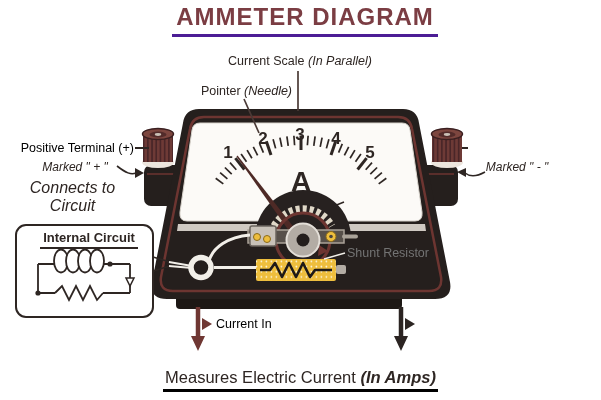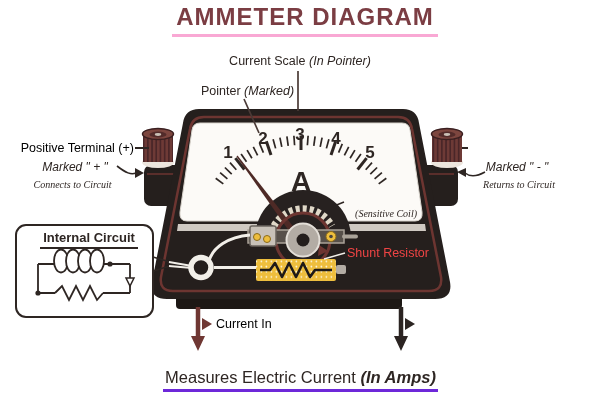--- a/index.html
+++ b/index.html
@@ -6,32 +6,32 @@
   .stage{position:relative;width:601px;height:400px;background:#ffffff;overflow:hidden;
          font-family:"Liberation Sans", sans-serif;color:#2e2623;}
   .stage svg{position:absolute;left:0;top:0;}
   .lbl{position:absolute;line-height:1.15;}
   .b{font-weight:normal;}
   .i{font-style:italic;}
   .bi{font-weight:bold;font-style:italic;}
   .center{text-align:center;}
   .right{text-align:right;}
   .maroon{color:#000000;}
-  .white{color:#ef4444;}
+  .white{color:#737373;}
   .title{left:140px;top:3px;width:330px;text-align:center;}
   .title .inner{display:inline-block;font-weight:bold;font-size:24px;letter-spacing:1px;
-                color:#7b3d43;border-bottom:3px solid #f9a8d4;padding:0 4px 3px 4px;}
+                color:#7b3d43;border-bottom:3px solid #4c1d95;padding:0 4px 3px 4px;}
   .footer{left:0;top:368px;width:601px;text-align:center;}
-  .footer .inner{display:inline-block;font-size:16.5px;border-bottom:3px solid #6d28d9;padding:0 2px 2px 2px;}
+  .footer .inner{display:inline-block;font-size:16.5px;border-bottom:3px solid #000000;padding:0 2px 2px 2px;}
   .ic-title-wrap{left:16px;top:228px;width:146px;text-align:center;}
   .ic-title-wrap .inner{display:inline-block;font-weight:bold;font-size:13px;
                 border-bottom:2px solid #2e2623;padding:0 3px 1px 3px;}
   .s125{font-size:12.5px;}
   .s12{font-size:12px;}
-  .s115{font-size:10px;font-family:Liberation Serif, serif;}
+  .s115{font-size:16px;}
   .s11{font-size:11px;}
 </style>
 </head>
 <body>
 
 <div class="stage">
 
 <svg width="601" height="400" viewBox="0 0 601 400">
   <defs>
     <pattern id="ribs" width="4.2" height="6" patternUnits="userSpaceOnUse">
@@ -196,48 +196,42 @@
     <polygon points="466,168 457,172 466,177" fill="#2e2623"></polygon>
   </g>
 </svg>
 
 <div class="lbl title">
   <span class="inner">AMMETER DIAGRAM</span>
 </div>
 
 <div class="lbl center s125" style="left:180px;top:54px;width:240px;">
   <span class="b">Current Scale</span>
-  <span class="i">(In Pointer)</span>
+  <span class="i">(In Parallel)</span>
 </div>
 
 <div class="lbl s125" style="left:201px;top:84px;">
   <span class="b">Pointer</span>
-  <span class="i">(Marked)</span>
+  <span class="i">(Needle)</span>
 </div>
 
 <div class="lbl right s125 b maroon" style="left:8px;top:141px;width:126px;">
   <span>Positive Terminal (+)</span>
 </div>
 <div class="lbl center i s12" style="left:20px;top:161px;width:110px;">
   <span>Marked " + "</span>
 </div>
 <div class="lbl center i s115" style="left:10px;top:179px;width:125px;">
   <span>Connects to Circuit</span>
 </div>
 
 <div class="lbl center i s12" style="left:467px;top:161px;width:100px;">
   <span>Marked " - "</span>
 </div>
-<div class="lbl center i s115" style="left:464px;top:179px;width:110px;">
-  <span>Returns to Circuit</span>
-</div>
-
-<div class="lbl right i s115" style="left:317px;top:208px;width:100px;">
-  <span>(Sensitive Coil)</span>
-</div>
+
 
 <div class="lbl b s125 white" style="left:347px;top:246px;width:110px;">
   <span>Shunt Resistor</span>
 </div>
 
 <div class="lbl b s125 maroon" style="left:216px;top:317px;">
   <span>Current In</span>
 </div>
 
 <div class="lbl ic-title-wrap">

